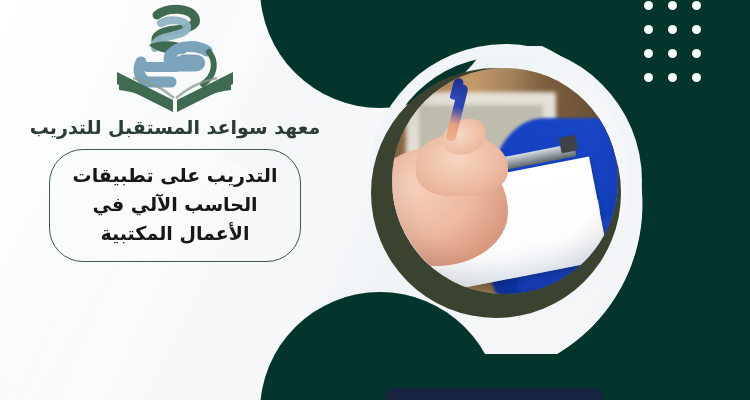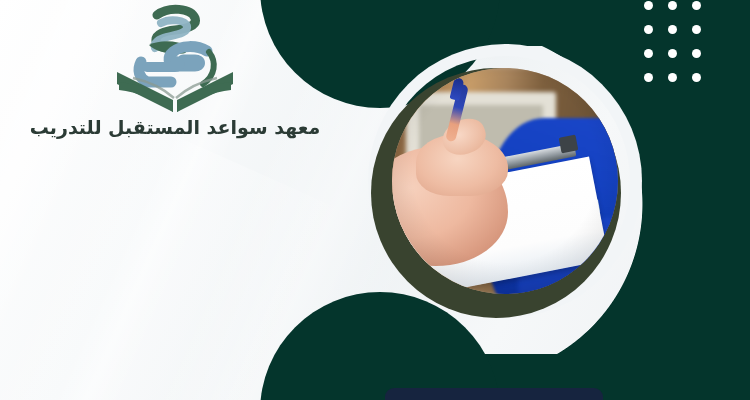--- a/index.html
+++ b/index.html
@@ -308,16 +308,19 @@
       <path d="M122 68 L66 96 L66 108 L122 80 Z" fill="#3e6b52"></path>
       <path d="M8 78 C26 80, 48 88, 62 99 L62 108 C46 96, 26 88, 8 86 Z" fill="#3e6b52"></path>
       <path d="M120 78 C102 80, 80 88, 66 99 L66 108 C82 96, 102 88, 120 86 Z" fill="#3e6b52"></path>
       <path d="M10 72 C30 76, 50 84, 62 94 C74 84, 94 76, 114 72 C94 82, 76 90, 64 100 C52 90, 30 82, 10 72 Z" fill="#ffffff" opacity=".0"></path>
       <path d="M22 74 C40 78, 54 86, 63 94" fill="none" stroke="#8a9a92" stroke-width="2.4" opacity=".75"></path>
       <path d="M106 74 C88 78, 74 86, 65 94" fill="none" stroke="#8a9a92" stroke-width="2.4" opacity=".75"></path>
     </svg>
 
     <div class="org-name">معهد سواعد المستقبل للتدريب</div>
 
+    <div class="title-box">
+      <div class="title-text">التدريب على تطبيقات الحاسب الآلي في الأعمال المكتبية</div>
+    </div>
 
   </div>
 
 </div>
 
 </body></html>

